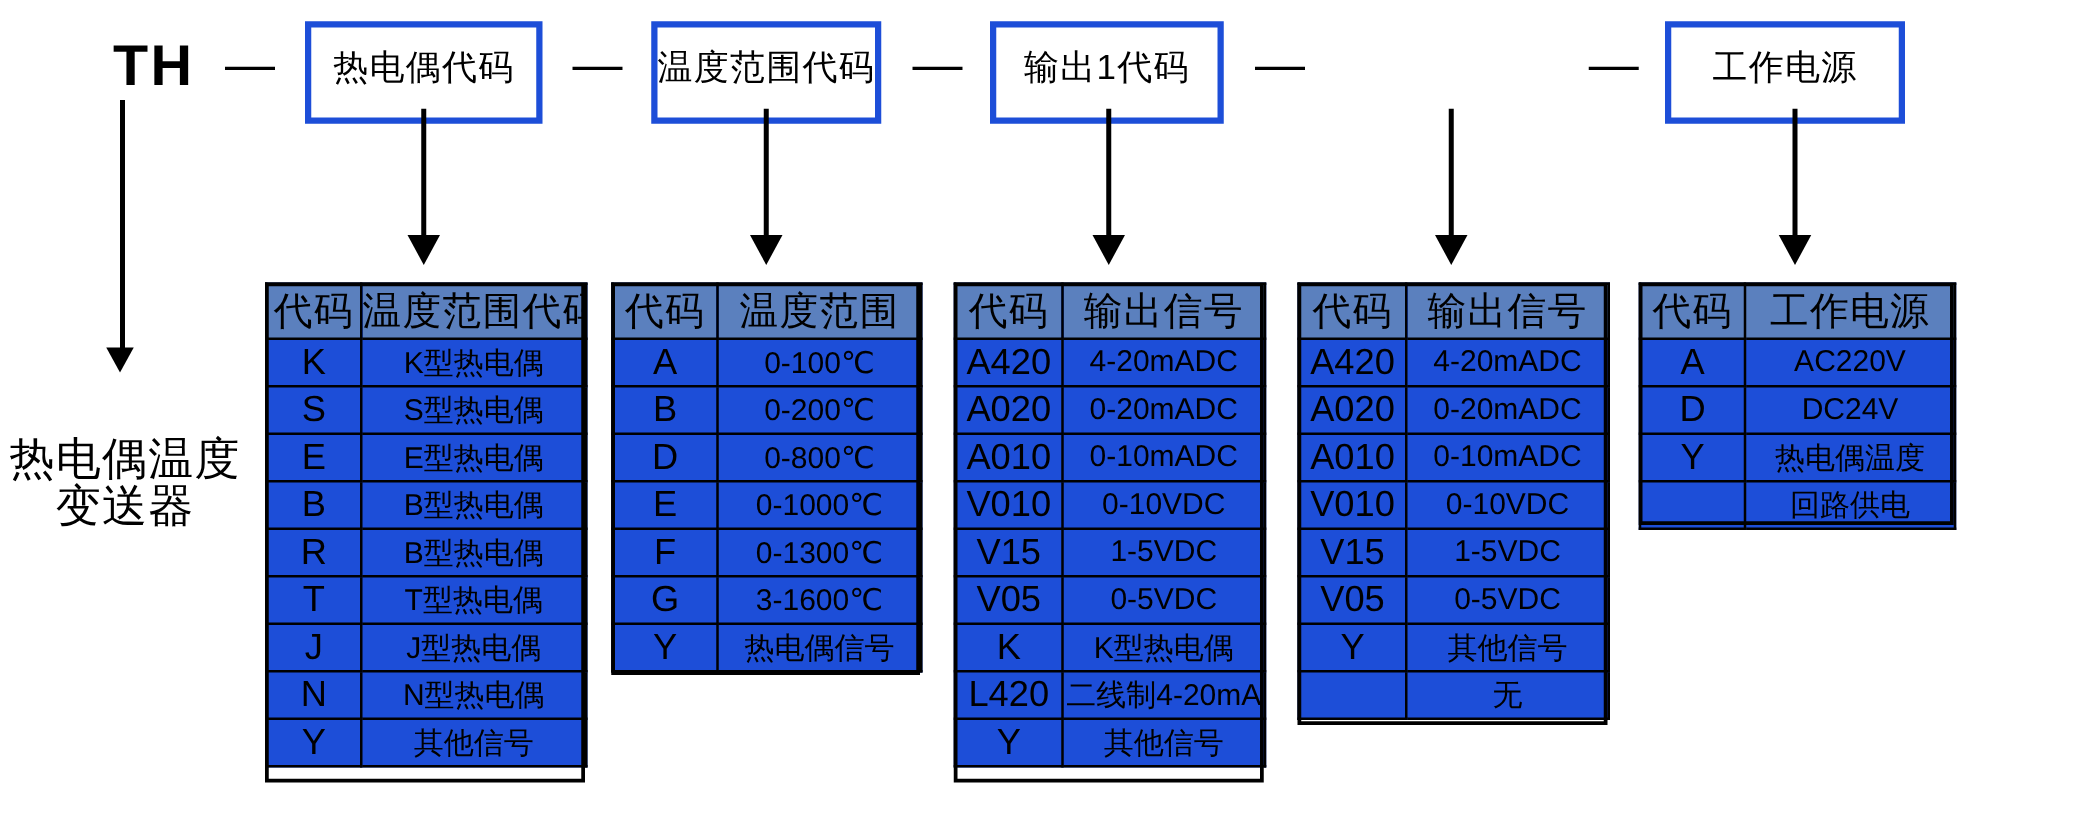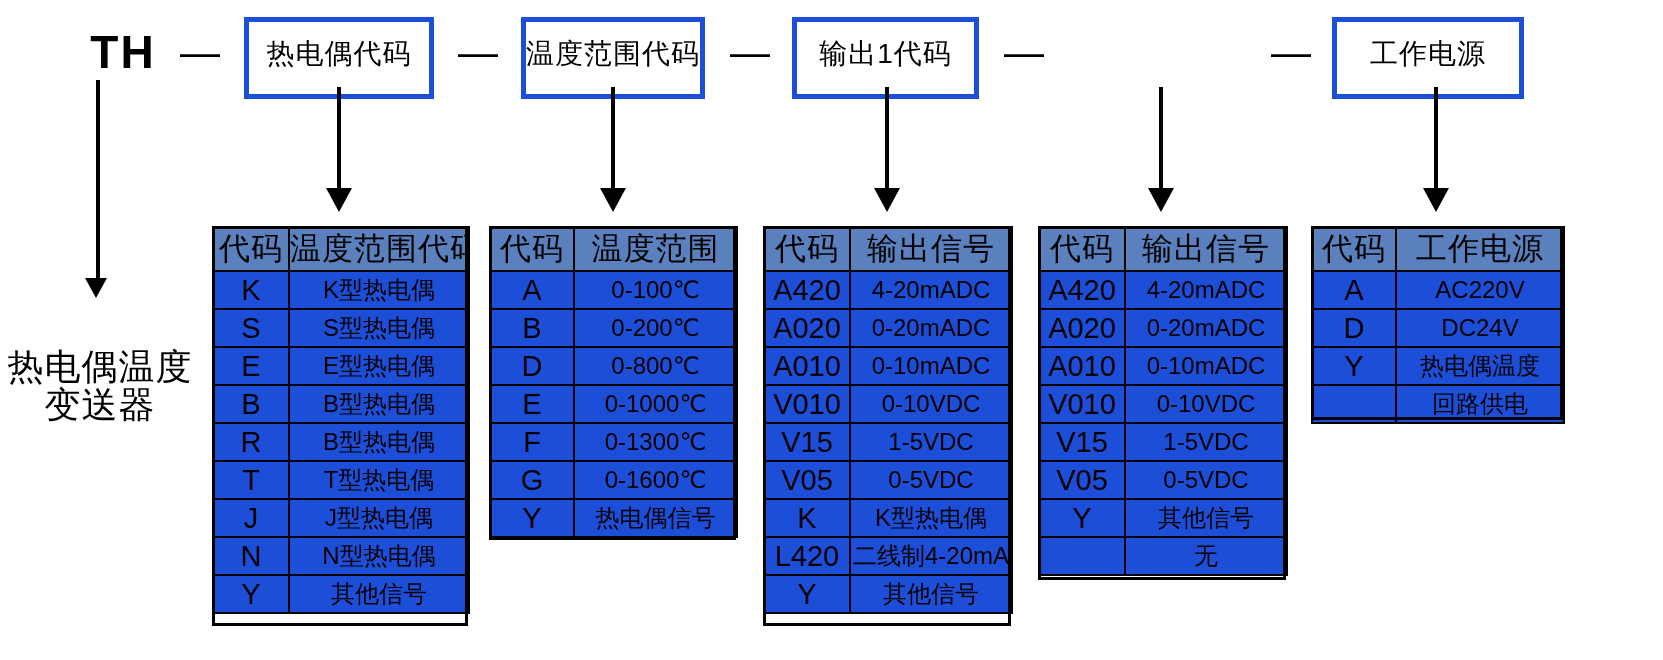--- a/index.html
+++ b/index.html
@@ -254,21 +254,21 @@
     <tr>
         <td class="cell-code">E</td>
         <td class="cell-desc">0-1000℃</td>
       </tr>
     <tr>
         <td class="cell-code">F</td>
         <td class="cell-desc">0-1300℃</td>
       </tr>
     <tr>
         <td class="cell-code">G</td>
-        <td class="cell-desc">0-1600℃</td>
+        <td class="cell-desc">3-1600℃</td>
       </tr>
     <tr>
         <td class="cell-code">Y</td>
         <td class="cell-desc">热电偶信号</td>
       </tr>
   </tbody>
 </table>
 <div class="outer-frame" style="left:489px; top:226px; width:247px; height:314px;"></div>
 
 <table class="code-table tight" style="left:763px; top:226px; width:248px;">

